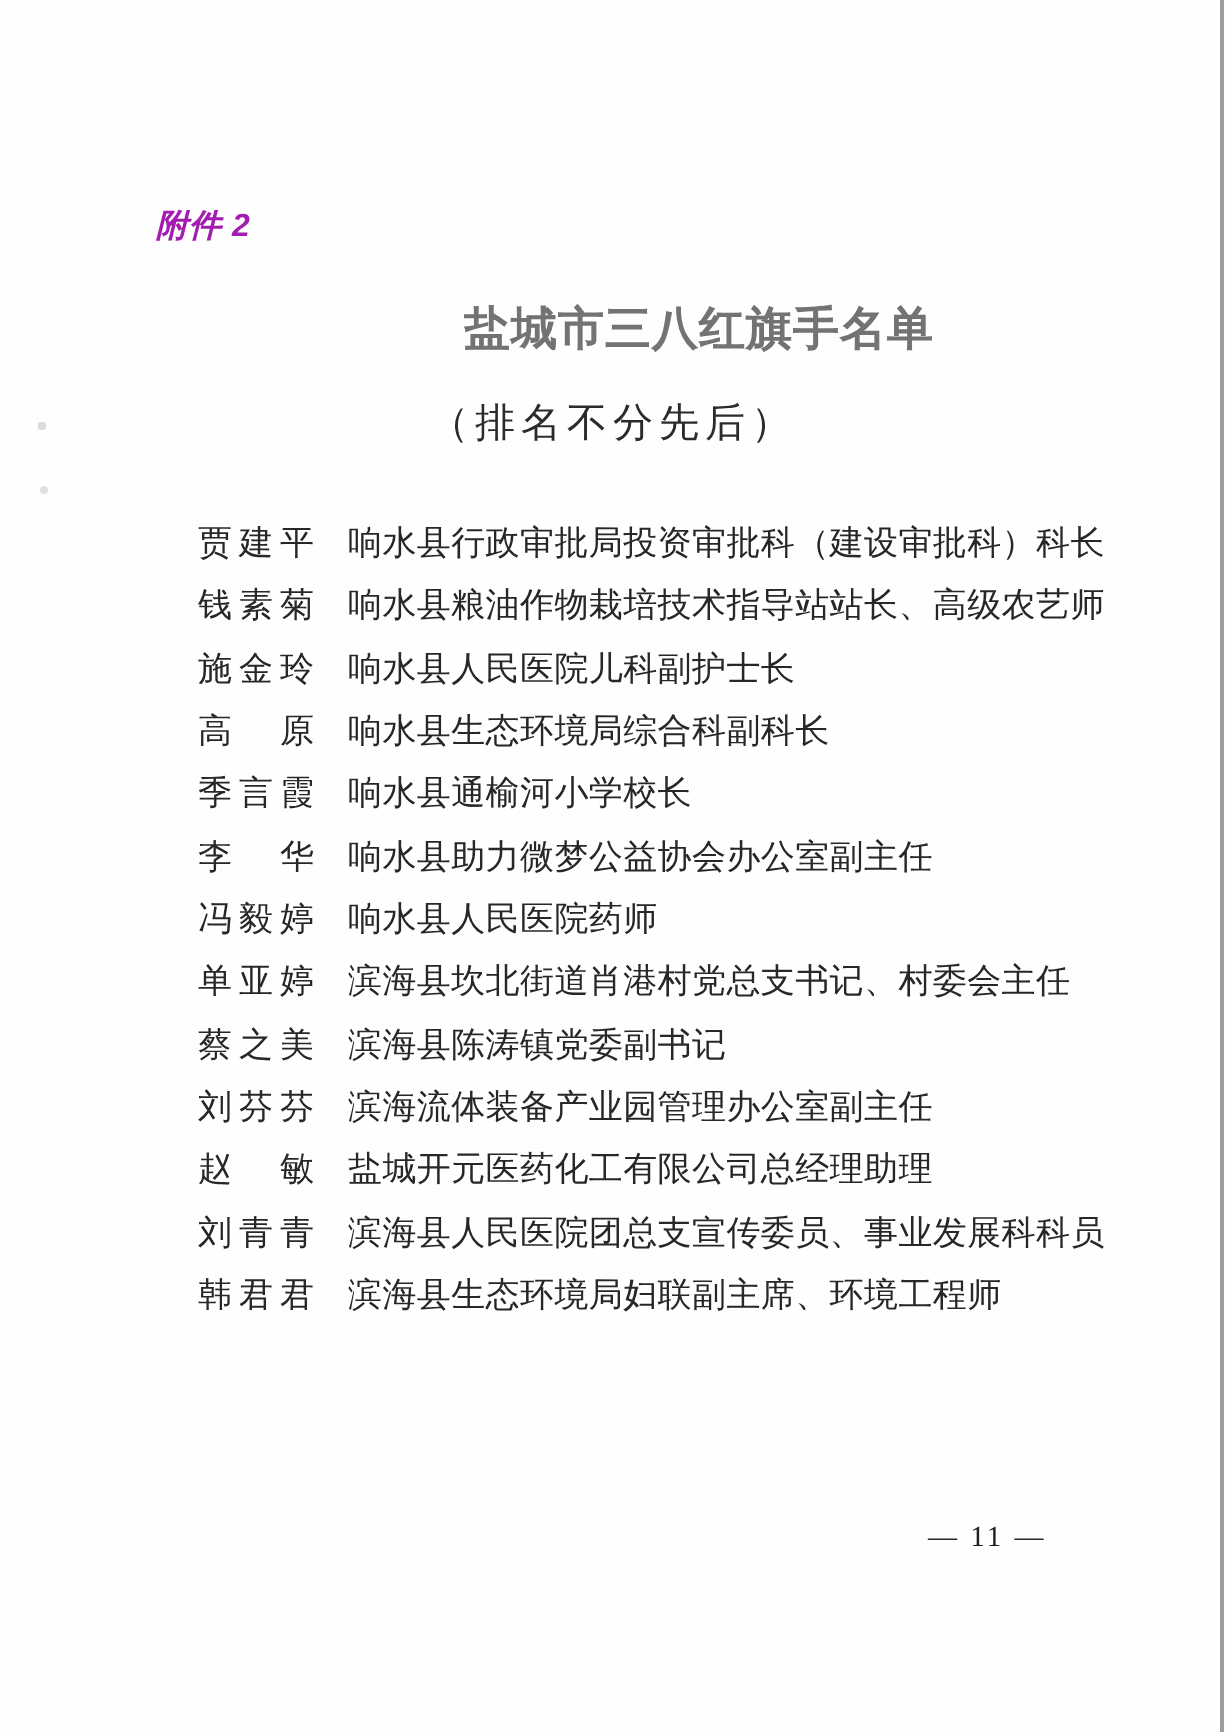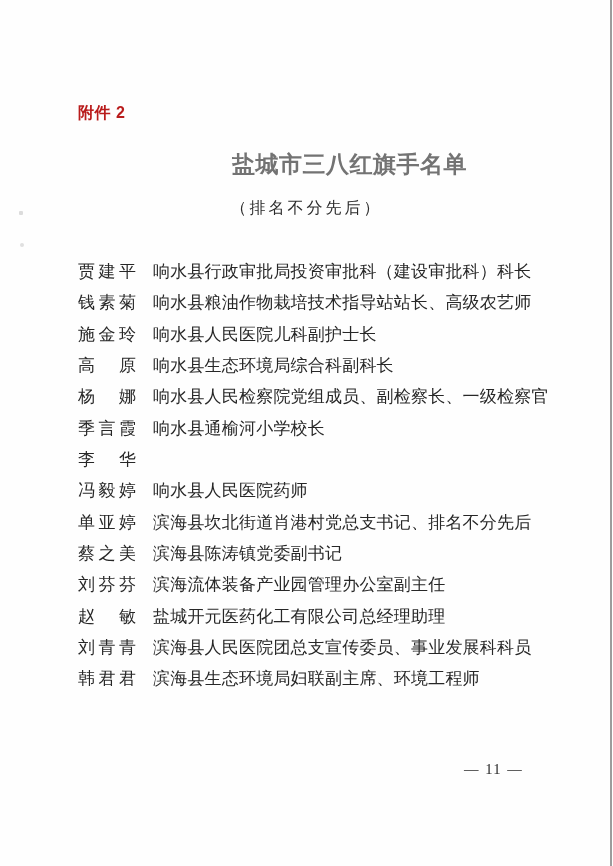--- a/index.html
+++ b/index.html
@@ -19,62 +19,64 @@
     inset: 0;
     background: #fefefe;
   }
   .attachment {
     position: absolute;
     left: 78px;
     top: 103px;
     font-family: "Liberation Sans", "DejaVu Sans", sans-serif;
     font-weight: 700;
     font-size: 16px;
-    color: #b91c1c;
+    color: #a21caf;
     letter-spacing: 0.5px;
     white-space: nowrap;
+    font-style: italic;
   }
   .title {
     position: absolute;
     left: 16px;
     width: 613px;
     top: 149px;
     text-align: center;
     font-weight: 700;
     font-size: 23px;
     color: #737373;
     letter-spacing: 0.5px;
     white-space: nowrap;
     padding-left: 27px;
   }
   .subtitle {
     position: absolute;
     left: 0;
     width: 613px;
     top: 198px;
     text-align: center;
-    font-size: 16px;
+    font-size: 20px;
     color: #2b2b2b;
     letter-spacing: 3px;
     white-space: nowrap;
   }
   .list {
     position: absolute;
     left: 78px;
     top: 256px;
     width: 500px;
   }
   .row {
     height: 31.35px;
     line-height: 31.35px;
     font-size: 17px;
     color: #272727;
     white-space: nowrap;
     display: flex;
     align-items: center;
+    margin-left: 21px;
   }
   .name {
     flex: none;
     width: 58px;
     text-align: justify;
     text-align-last: justify;
     -moz-text-align-last: justify;
   }
   .pos {
     margin-left: 17px;
@@ -150,43 +152,40 @@
   <div class="row">
     <span class="name">施金玲</span>
     <span class="pos">响水县人民医院儿科副护士长</span>
   </div>
 
   <div class="row">
     <span class="name">高　原</span>
     <span class="pos">响水县生态环境局综合科副科长</span>
   </div>
 
-  <div class="row">
-    <span class="name">杨　娜</span>
-    <span class="pos">响水县人民检察院党组成员、副检察长、一级检察官</span>
-  </div>
 
   <div class="row">
     <span class="name">季言霞</span>
     <span class="pos">响水县通榆河小学校长</span>
   </div>
 
 
   <div class="row">
     <span class="name">李　华</span>
+    <span class="pos">响水县助力微梦公益协会办公室副主任</span>
   </div>
 
   <div class="row">
     <span class="name">冯毅婷</span>
     <span class="pos">响水县人民医院药师</span>
   </div>
 
   <div class="row">
     <span class="name">单亚婷</span>
-    <span class="pos">滨海县坎北街道肖港村党总支书记、排名不分先后</span>
+    <span class="pos">滨海县坎北街道肖港村党总支书记、村委会主任</span>
   </div>
 
   <div class="row">
     <span class="name">蔡之美</span>
     <span class="pos">滨海县陈涛镇党委副书记</span>
   </div>
 
   <div class="row">
     <span class="name">刘芬芬</span>
     <span class="pos">滨海流体装备产业园管理办公室副主任</span>

